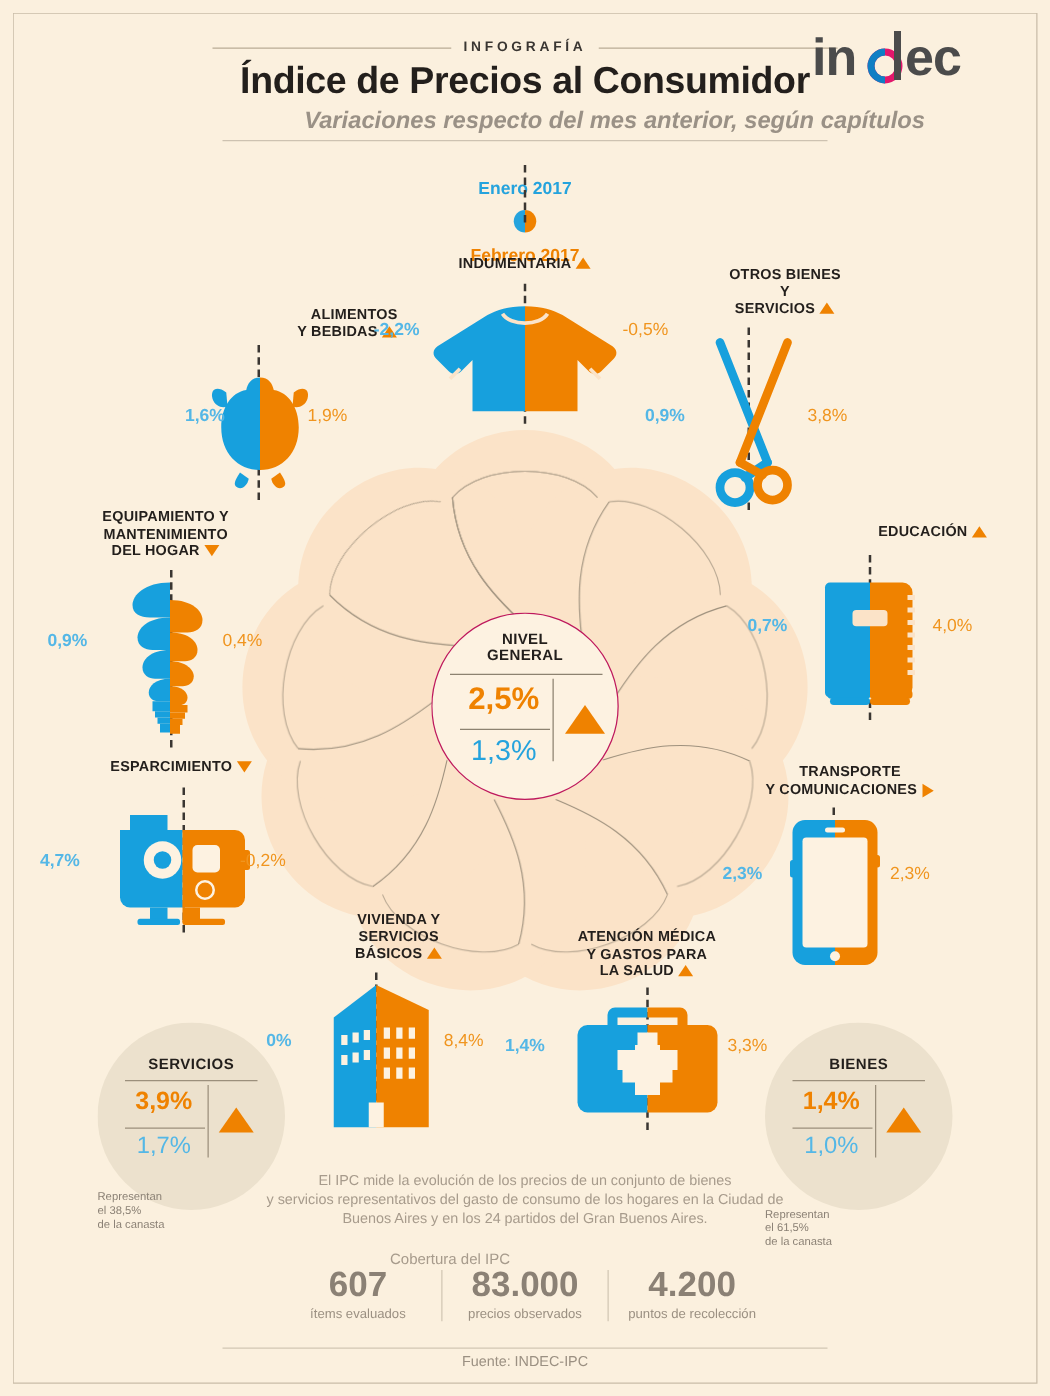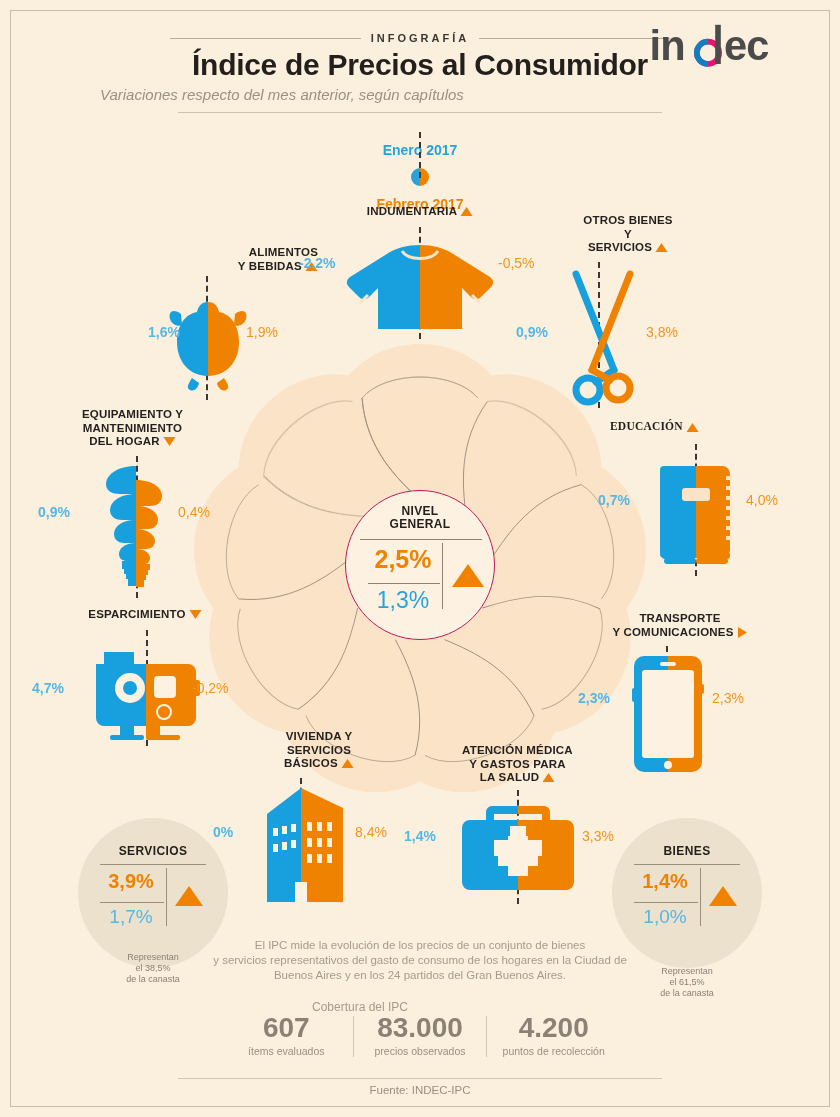--- a/index.html
+++ b/index.html
@@ -24,22 +24,22 @@
   }
   .kicker-line{flex:1;height:1px;background:#b9ab95;}
   .kicker{
     font-size:11px;font-weight:bold;letter-spacing:3px;color:#3a3632;
   }
   .title{
     position:absolute;left:100px;top:48px;width:640px;text-align:center;
     font-size:30px;font-weight:bold;color:#231f1c;letter-spacing:-0.3px;
   }
   .subtitle{
-    position:absolute;left:100px;top:86px;width:640px;text-align:left;
-    font-size:15px;font-style:italic;color:#9a9186;
+    position:absolute;left:100px;top:86px;width:640px;text-align:right;
+    font-size:19px;font-style:italic;color:#9a9186;font-weight:bold;
   }
   .subrule{position:absolute;left:178px;top:112px;width:484px;height:1px;background:#cdc2b1;}
 
   
   .logo{position:absolute;right:32px;top:20px;height:56px;}
 
   
   .legend{
     position:absolute;left:0;top:142px;width:840px;
     display:flex;align-items:center;justify-content:center;gap:10px;
@@ -93,21 +93,21 @@
   .bubble .btitle{position:absolute;left:0;top:26px;width:100%;text-align:center;
     font-size:12px;font-weight:bold;color:#231f1c;letter-spacing:0.4px;}
   .bubble .bhr{position:absolute;left:22px;top:46px;width:106px;height:1px;background:#9b8f7c;}
   .bubble .bhr2{position:absolute;left:22px;top:84px;width:64px;height:1px;background:#9b8f7c;}
   .bubble .bvr{position:absolute;left:88px;top:50px;width:1px;height:58px;background:#9b8f7c;}
   .bubble .bv1{position:absolute;left:18px;top:52px;width:70px;text-align:center;
     font-size:20px;font-weight:bold;color:#ef8200;}
   .bubble .bv2{position:absolute;left:18px;top:88px;width:70px;text-align:center;
     font-size:19px;color:#54b7e6;}
   .bubble .btri{position:absolute;left:96px;top:66px;}
-  .bubnote{position:absolute;width:150px;text-align:center;font-size:9px;
+  .bubnote{position:absolute;width:150px;font-size:9px;
     color:#8b8175;line-height:11px;}
 
   
   .desc{
     position:absolute;left:190px;top:938px;width:460px;text-align:center;
     font-size:11.5px;color:#a79b8c;line-height:15px;
   }
   .cobertura{
     position:absolute;left:0;top:1000px;width:720px;text-align:center;
     font-size:12px;color:#a79b8c;
@@ -286,21 +286,21 @@
         <path d="M72,8 L34,104"></path>
         <circle cx="60" cy="122" r="12"></circle>
         <path d="M34,104 L52,114"></path>
       </g>
     </svg>
     <div class="vprev" style="left:-2px;top:110px;">0,9%</div>
     <div class="vcurr" style="left:128px;top:110px;">3,8%</div>
   </div>
 
   <div class="node" style="left:600px;top:420px;width:190px;height:160px;">
-    <div class="lbl" style="left:10px;top:0px;width:180px;text-align:left;font-family:Liberation Serif, serif;">
+    <div class="lbl" style="left:10px;top:0px;width:180px;text-align:right;">
       <span>EDUCACIÓN</span><svg class="tri" width="13" height="11" viewBox="0 0 13 11">
           <polygon points="6.5,1 12.5,10 0.5,10" fill="#ef8200"></polygon>
         </svg>
     </div>
     <div class="dashline" style="left:95px;top:24px;height:132px;"></div>
     <svg class="art" style="left:58px;top:32px;" width="76" height="118" viewBox="0 0 76 118">
       <g fill="#17a0dd">
         <path d="M6,14 h32 v92 H6 a4,4 0 0 1 -4,-4 V18 a4,4 0 0 1 4,-4z"></path>
         <rect x="4" y="100" width="34" height="7" rx="3"></rect>
         <rect x="6" y="106" width="32" height="6" rx="3"></rect>

